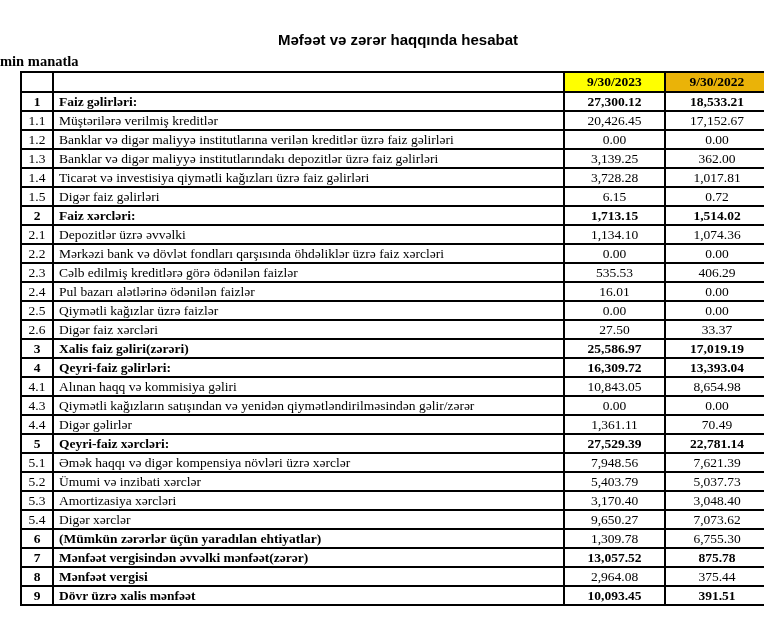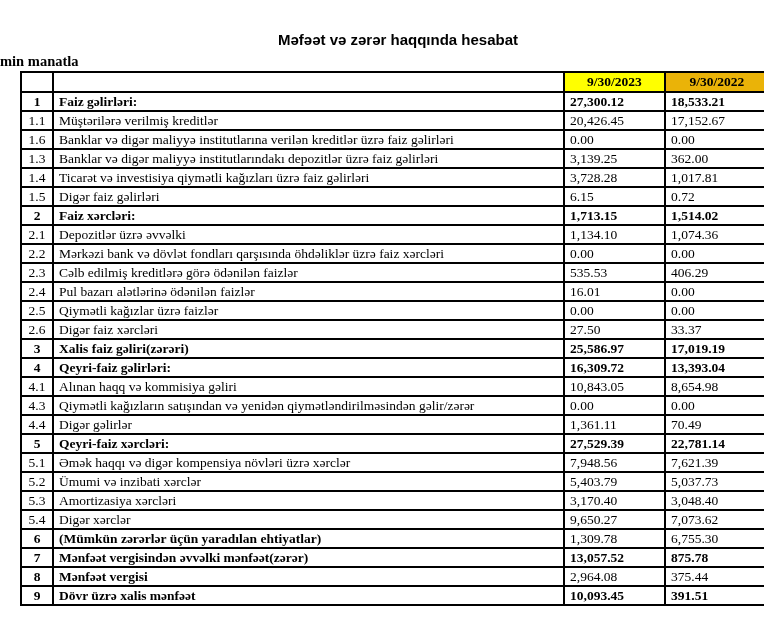--- a/index.html
+++ b/index.html
@@ -55,21 +55,21 @@
     height: 18px;
     font-weight: bold;
     text-align: center;
   }
   col.c-num   { width: 32px; }
   col.c-label { width: 511px; }
   col.c-v1    { width: 101px; }
   col.c-v2    { width: 104px; }
   td.num   { text-align: center; }
   td.label { text-align: left; }
-  td.val   { text-align: left; }
+  td.val   { text-align: center; }
   tr.bold td.num,
   tr.bold td.label { font-weight: bold; }
   tr.boldvals td.val { font-weight: bold; }
 </style>
 </head>
 <body>
 
 <div class="page">
 
   <div class="report-title">Məfəət və zərər haqqında hesabat</div>
@@ -98,21 +98,21 @@
           <td class="val">27,300.12</td>
           <td class="val">18,533.21</td>
         </tr>
         <tr>
           <td class="num">1.1</td>
           <td class="label">Müştərilərə verilmiş kreditlər</td>
           <td class="val">20,426.45</td>
           <td class="val">17,152.67</td>
         </tr>
         <tr>
-          <td class="num">1.6</td>
+          <td class="num">1.2</td>
           <td class="label">Banklar və digər maliyyə institutlarına verilən kreditlər üzrə faiz gəlirləri</td>
           <td class="val">0.00</td>
           <td class="val">0.00</td>
         </tr>
         <tr>
           <td class="num">1.3</td>
           <td class="label">Banklar və digər maliyyə institutlarındakı depozitlər üzrə faiz gəlirləri</td>
           <td class="val">3,139.25</td>
           <td class="val">362.00</td>
         </tr>

